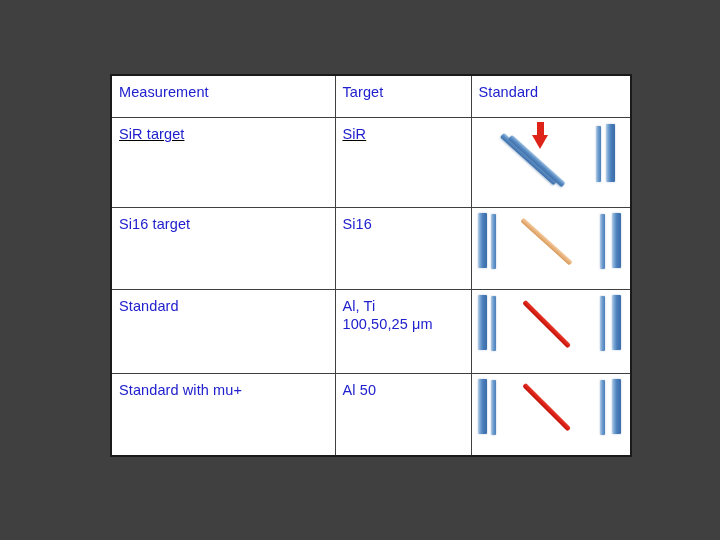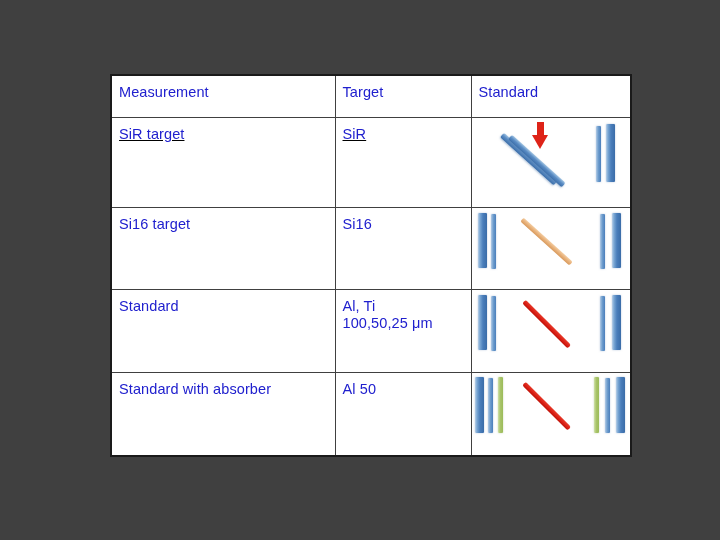--- a/index.html
+++ b/index.html
@@ -218,37 +218,35 @@
           <div class="geom">
             <div class="bar bar-wide" style="left:6px; top:5px; height:55px;"></div>
             <div class="bar bar-thin" style="left:19px; top:6px; height:55px;"></div>
             <div class="diag diag-red" style="left:52px; top:9px; width:64px; transform:rotate(45deg);"></div>
             <div class="bar bar-thin" style="left:128px; top:6px; height:55px;"></div>
             <div class="bar bar-wide" style="left:140px; top:5px; height:55px;"></div>
           </div>
         </td>
       </tr>
 
-      <tr class="body-row-4">
-        <td>
-          <div class="cell-text">Standard with absorber</div>
+
+      <tr class="body-row-5">
+        <td>
+          <div class="cell-text">Standard with mu+</div>
         </td>
         <td>
           <div class="cell-text">Al 50</div>
         </td>
         <td>
           <div class="geom">
-            <div class="bar bar-wide" style="left:3px; top:4px; height:56px;"></div>
-            <div class="bar bar-thin" style="left:16px; top:5px; height:55px;"></div>
-            <div class="bar bar-green" style="left:26px; top:4px; height:56px;"></div>
+            <div class="bar bar-wide" style="left:6px; top:5px; height:55px;"></div>
+            <div class="bar bar-thin" style="left:19px; top:6px; height:55px;"></div>
             <div class="diag diag-red" style="left:52px; top:8px; width:64px; transform:rotate(45deg);"></div>
-            <div class="bar bar-green" style="left:122px; top:4px; height:56px;"></div>
-            <div class="bar bar-thin" style="left:133px; top:5px; height:55px;"></div>
-            <div class="bar bar-wide" style="left:144px; top:4px; height:56px;"></div>
-          </div>
-        </td>
-      </tr>
-
+            <div class="bar bar-thin" style="left:128px; top:6px; height:55px;"></div>
+            <div class="bar bar-wide" style="left:140px; top:5px; height:55px;"></div>
+          </div>
+        </td>
+      </tr>
 
     </tbody>
   </table>
 
 </div>
 
 </body></html>

